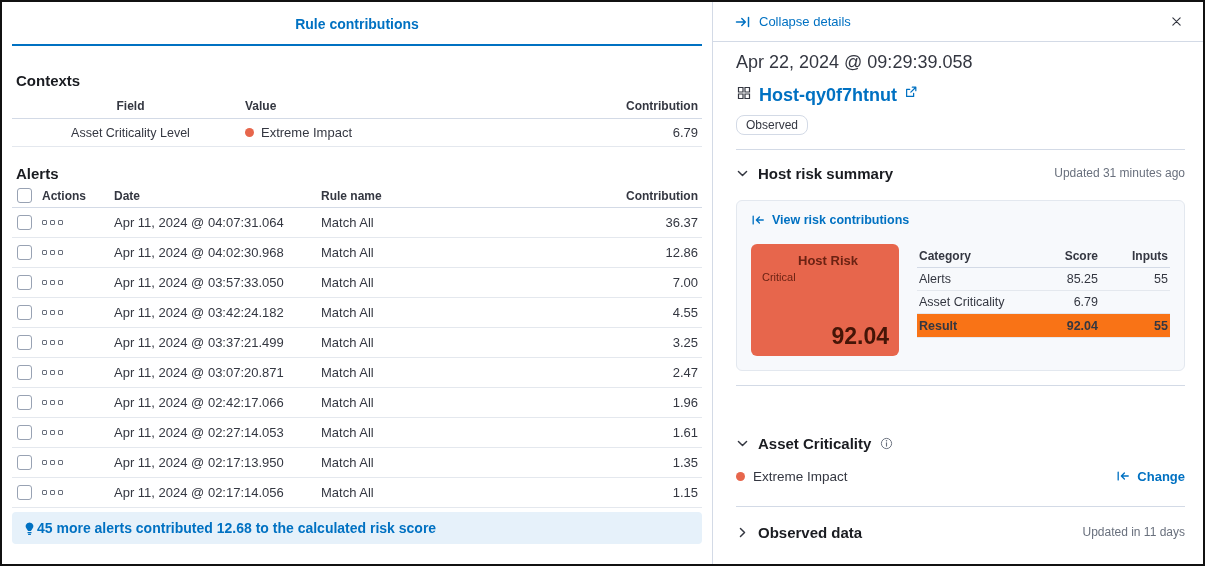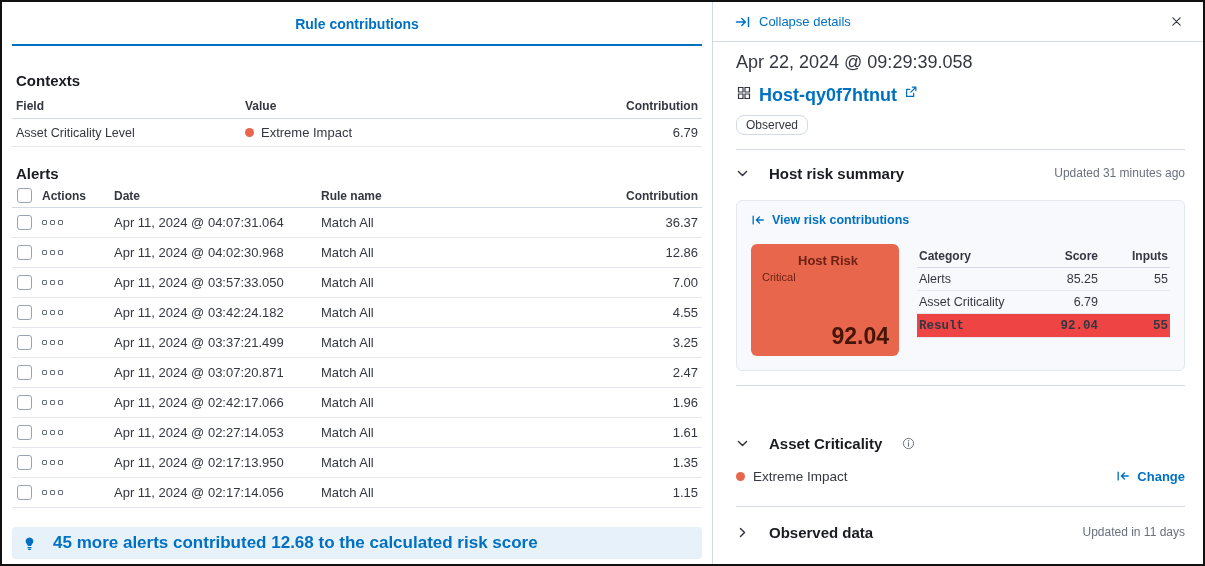--- a/index.html
+++ b/index.html
@@ -18,76 +18,76 @@
 
   
   .left-panel{width:710px;padding:0 10px;flex:none;}
   .rc-header{margin-top:14px;text-align:center;padding-bottom:12px;border-bottom:2px solid var(--accent);}
   .rc-header h1{font-size:14px;font-weight:bold;color:var(--accent);}
   h2.section{font-size:15px;font-weight:bold;color:#1a1c21;margin:26px 0 4px 4px;}
   h2.section.alerts{margin-top:18px;margin-bottom:2px;}
 
   .ctx-row{display:flex;align-items:center;height:28px;border-bottom:1px solid var(--row-border);font-size:13px;}
   .ctx-row.ctx-head{height:26px;font-size:12px;font-weight:bold;border-bottom:1px solid var(--border);}
-  .ctx-field{width:233px;padding-left:4px;font-size:12.5px;}
+  .ctx-field{width:233px;padding-left:4px;font-size:12.5px;text-align:center;}
   .ctx-head .ctx-field{font-size:12px;}
   .ctx-value{flex:1;display:flex;align-items:center;gap:7px;}
   .ctx-contrib{width:120px;text-align:right;padding-right:4px;}
 
   .dot{width:9px;height:9px;border-radius:50%;background:var(--critical);display:inline-block;flex:none;}
 
   .al-row{display:flex;align-items:center;height:30px;border-bottom:1px solid var(--row-border);font-size:13px;}
   .al-row.al-head{height:24px;font-size:12px;font-weight:bold;border-bottom:1px solid var(--border);margin-top:2px;}
   .al-check{width:30px;padding-left:5px;display:flex;align-items:center;}
   .al-actions{width:72px;display:flex;align-items:center;}
   .al-date{width:207px;}
   .al-rule{flex:1;}
   .al-contrib{width:110px;text-align:right;padding-right:4px;}
 
   .checkbox{width:15px;height:15px;border:1px solid #98a2b3;border-radius:3px;background:#fff;display:inline-block;cursor:pointer;}
   .actions-icon{display:inline-flex;gap:3px;cursor:pointer;}
   .actions-icon i{width:5px;height:5px;border:1px solid #69707d;border-radius:1px;display:inline-block;}
 
-  .callout{margin-top:19px;height:32px;background:var(--callout-bg);border-radius:4px;display:flex;align-items:center;gap:16px;padding:0 10px;color:var(--accent);font-size:17px;font-weight:bold;}
+  .callout{margin-top:4px;height:32px;background:var(--callout-bg);border-radius:4px;display:flex;align-items:center;gap:0;padding:0 10px;color:var(--accent);font-size:14px;font-weight:bold;}
   .callout svg{flex:none;}
 
   
   .right-panel{flex:1;border-left:1px solid var(--border);display:flex;flex-direction:column;background:#fff;}
   .fly-header{height:40px;flex:none;display:flex;align-items:center;justify-content:space-between;padding:0 16px 0 22px;border-bottom:1px solid var(--border);}
   .collapse-btn{display:flex;align-items:center;gap:8px;background:none;border:none;color:var(--accent);font-family:inherit;font-size:13px;font-weight:500;cursor:pointer;}
   .close-btn{background:none;border:none;color:#343741;cursor:pointer;display:flex;align-items:center;padding:4px;}
 
   .fly-body{padding:10px 18px 0 23px;flex:1;}
   .timestamp{font-size:18px;}
   .host-title-row{margin-top:12px;display:flex;align-items:flex-start;gap:7px;}
   .host-icon{color:#343741;display:flex;}
   .host-name{font-size:18px;font-weight:bold;color:var(--accent);text-decoration:none;cursor:pointer;}
   .ext-link{color:var(--accent);display:flex;cursor:pointer;}
   .badge{display:inline-block;margin-top:9px;border:1px solid var(--border);border-radius:8px;background:#fff;font-size:12px;padding:2px 9px;color:#343741;}
   hr.div{border:none;border-top:1px solid var(--border);margin:14px 0 0;}
 
-  .sec-head{display:flex;align-items:center;gap:20px;height:26px;}
+  .sec-head{display:flex;align-items:center;gap:9px;height:26px;}
   .sec-head.first{margin-top:10px;}
   .sec-head h3{font-size:15px;font-weight:bold;color:#1a1c21;}
   .sec-head .chev{color:#343741;display:flex;cursor:pointer;}
   .sec-head .updated{margin-left:auto;font-size:12px;color:var(--subdued);font-weight:normal;}
   .info-icon{color:var(--subdued);display:flex;}
 
   .risk-panel{margin-top:14px;background:var(--panel-bg);border:1px solid #e3e8ef;border-radius:6px;padding:12px 14px 14px;}
   .view-link{display:inline-flex;align-items:center;gap:7px;color:var(--accent);font-size:12.5px;font-weight:bold;cursor:pointer;}
   .risk-content{display:flex;gap:18px;margin-top:13px;}
   .risk-card{width:148px;height:112px;flex:none;background:var(--critical);border-radius:6px;padding:9px 11px;position:relative;}
   .risk-card-title{font-size:13px;font-weight:bold;color:#6b2213;margin-left:36px;}
   .risk-card-level{font-size:11px;color:#6b2213;margin-top:3px;}
   .risk-card-score{position:absolute;right:10px;bottom:6px;font-size:23px;font-weight:bold;color:#451507;}
 
   .score-table{flex:1;font-size:12.5px;}
   .sc-row{display:flex;align-items:center;height:23px;border-bottom:1px solid var(--row-border);}
   .sc-row.sc-head{height:24px;font-size:12px;font-weight:bold;border-bottom:1px solid var(--border);}
-  .sc-row.sc-result{font-weight:bold;background:#ef4444;height:24px;font-family:Liberation Mono, monospace;}
+  .sc-row.sc-result{font-weight:bold;background:#f97316;height:24px;}
   .sc-cat{flex:1;padding-left:2px;}
   .sc-score{width:85px;text-align:right;}
   .sc-inputs{width:72px;text-align:right;padding-right:2px;}
 
   .asset-head{margin-top:44px;}
   .crit-row{margin-top:8px;display:flex;align-items:center;gap:8px;height:24px;font-size:13.5px;}
   .change-link{margin-left:auto;display:inline-flex;align-items:center;gap:7px;color:var(--accent);font-size:13px;font-weight:bold;cursor:pointer;}
   hr.div.before-asset{margin-top:14px;}
   hr.div.before-observed{margin-top:18px;}
   .observed-head{margin-top:12px;}

